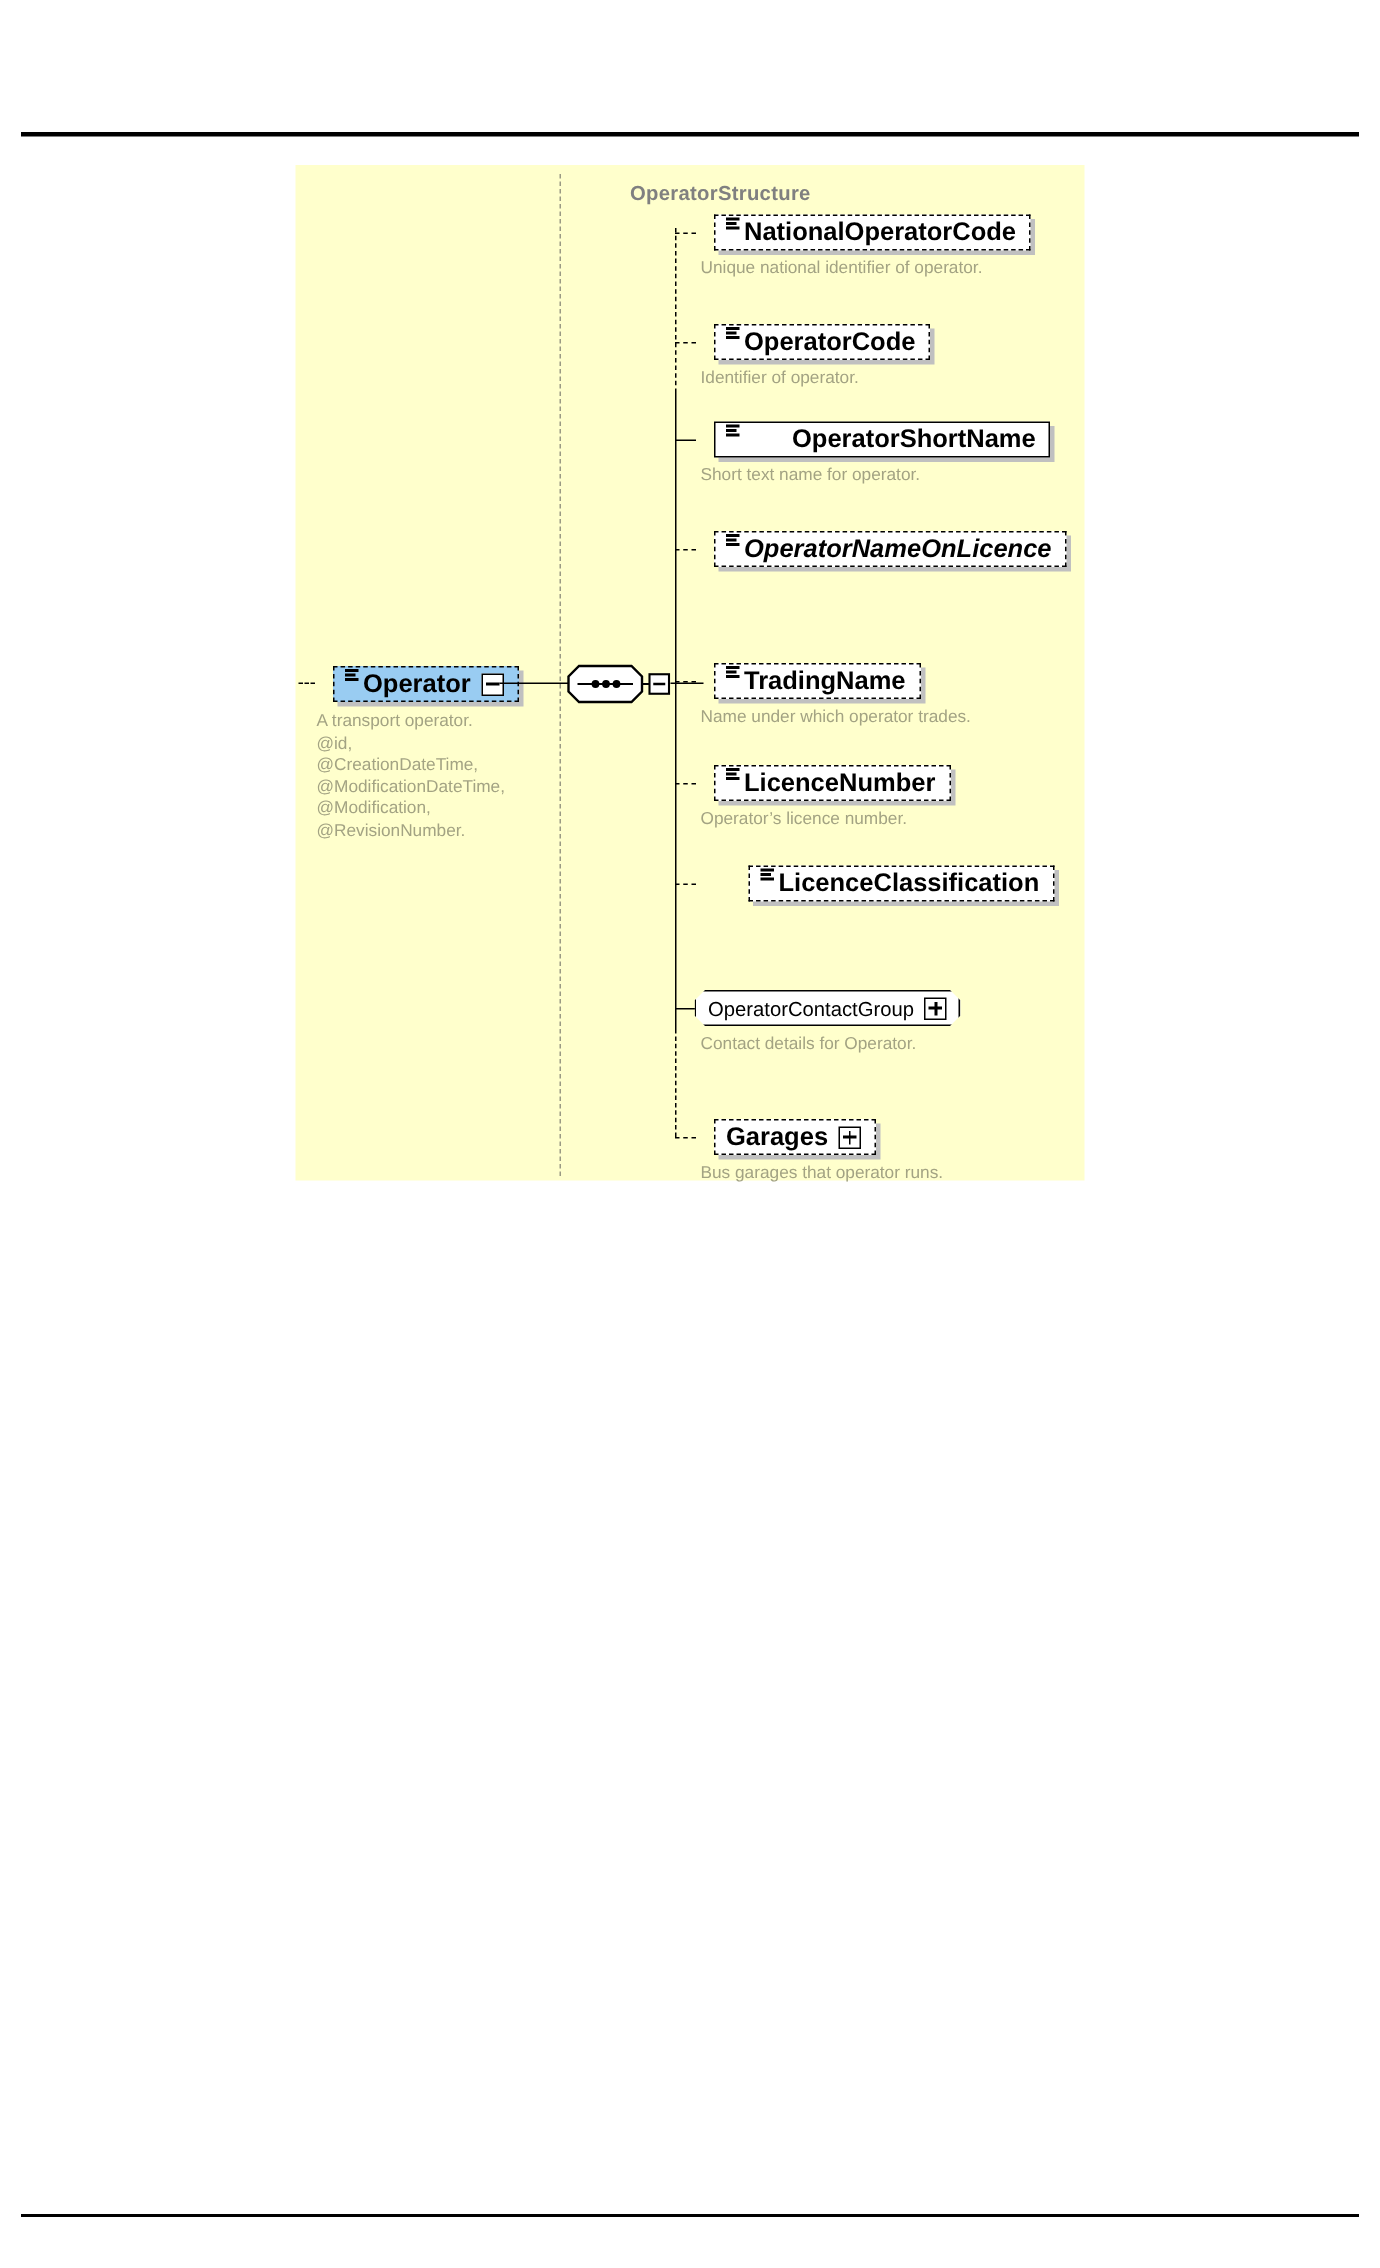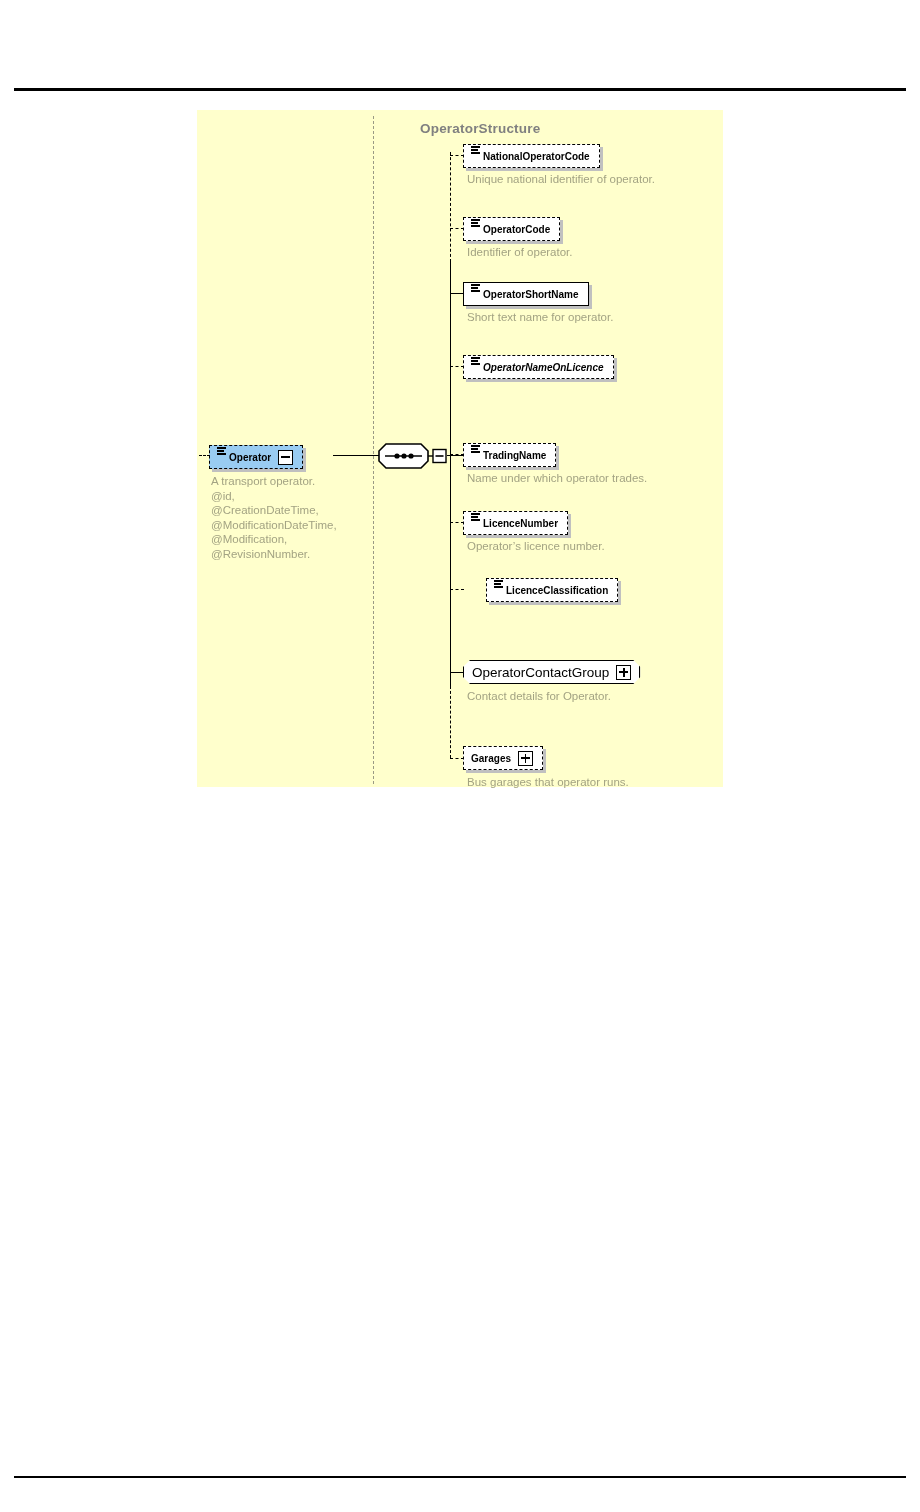--- a/index.html
+++ b/index.html
@@ -102,28 +102,29 @@
     top: 334px;
   }
   .node-box {
     position: relative;
     display: inline-flex;
     align-items: center;
     background: #ffffff;
     box-sizing: border-box;
     height: 24px;
     padding: 0 9px 0 7px;
-    font-size: 10px;
+    font-size: 17px;
     font-weight: bold;
     color: #000000;
     white-space: nowrap;
     box-shadow: 3px 3px 0 0 #c0c0c0;
+    margin-left: 13px;
   }
   .node-box.optional { border: 1.6px dashed #000000; }
-  .node-box.required { border: 1.6px solid #000000; }
+  .node-box.required { border: 1.6px solid #000000; gap: 32px; }
   .node-box.rootfill { background: #99ccf2; }
 
   .elem-icon {
     display: inline-block;
     width: 9px;
     height: 11px;
     margin-right: 3px;
     position: relative;
     flex: 0 0 auto;
     align-self: flex-start;

